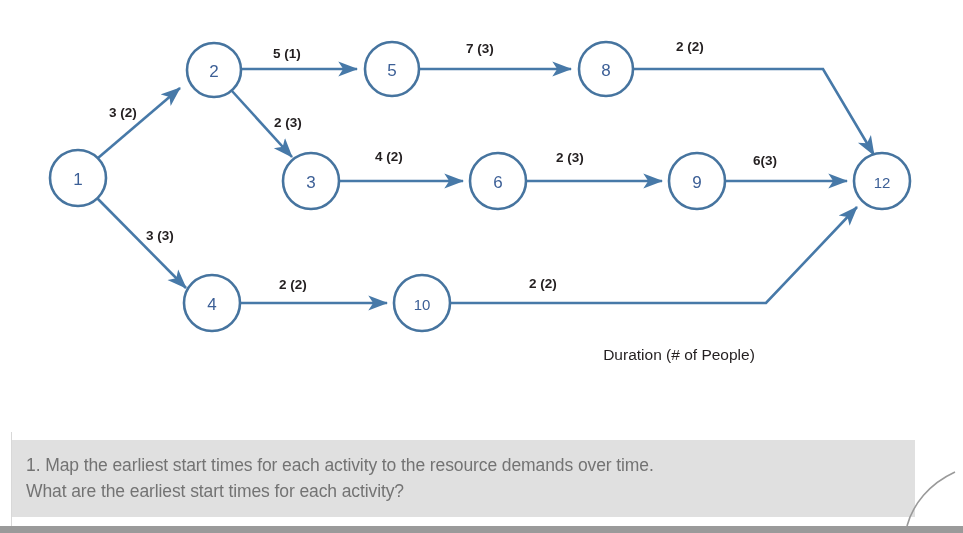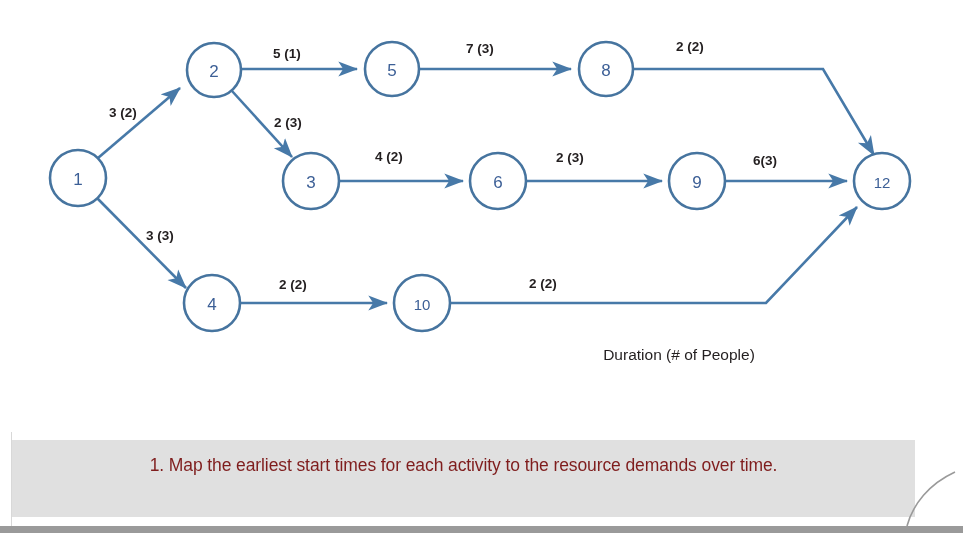--- a/index.html
+++ b/index.html
@@ -84,26 +84,25 @@
     left: 12px;
     top: 440px;
     width: 903px;
     height: 77px;
     background: #e0e0e0;
     box-sizing: border-box;
     padding: 12px 14px 0 14px;
   }
   #question-panel p {
     margin: 0;
-    color: #7f1d1d;
+    color: #737373;
     font-family: "Liberation Sans", sans-serif;
     font-size: 17.5px;
     line-height: 26px;
     letter-spacing: -0.1px;
-    text-align: center;
   }
   #panel-bottom-white {
     position: absolute;
     left: 12px;
     top: 517px;
     width: 903px;
     height: 10px;
     background: #ffffff;
   }
   #footer-bar {
@@ -215,20 +214,21 @@
       <text class="caption-text" id="diagram-caption" x="679" y="354">Duration (# of People)</text>
     </svg>
   </div>
 
   <div id="gap-strip"></div>
 
   <div id="left-edge-line"></div>
 
   <div id="question-panel">
     <p>1. Map the earliest start times for each activity to the resource demands over time.</p>
+    <p>What are the earliest start times for each activity?</p>
   </div>
 
   <div id="panel-bottom-white"></div>
 
   <svg id="corner-swoosh" viewBox="0 0 60 58" xmlns="http://www.w3.org/2000/svg">
     <path d="M4,56 C10,34 26,14 52,2" fill="none" stroke="#9a9a9a" stroke-width="1.6"></path>
   </svg>
 
   <div id="footer-bar"></div>
 

